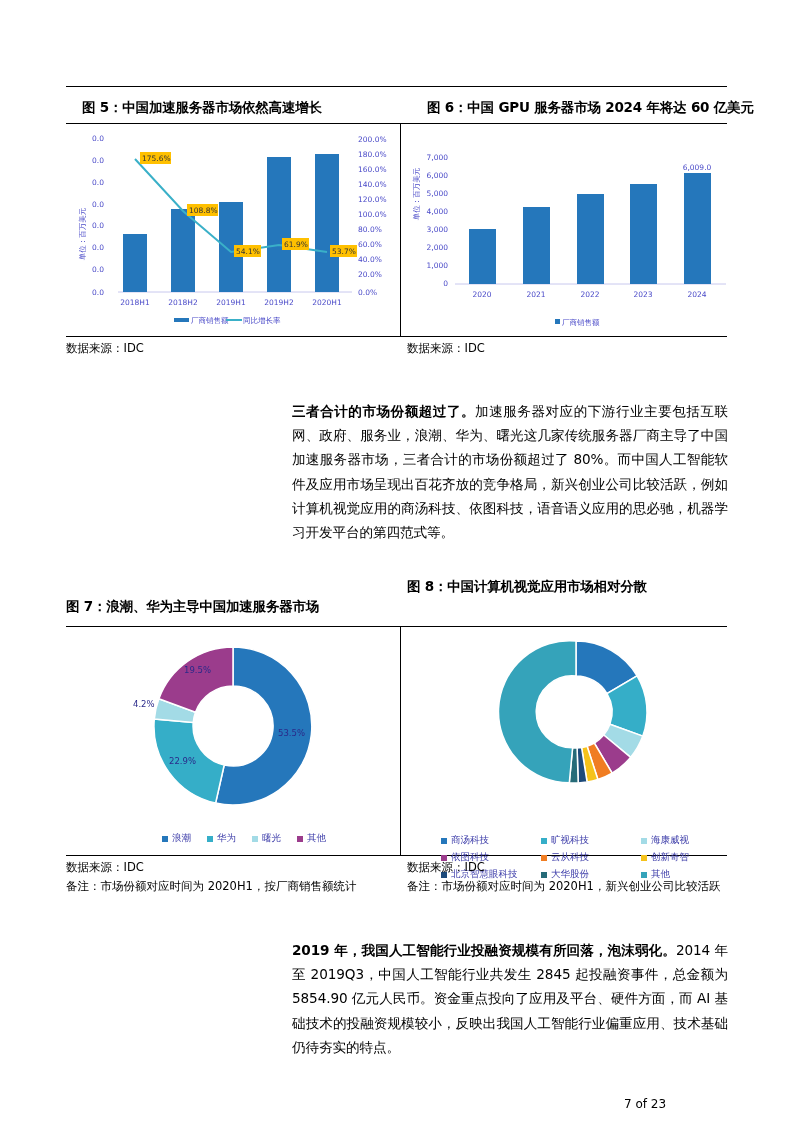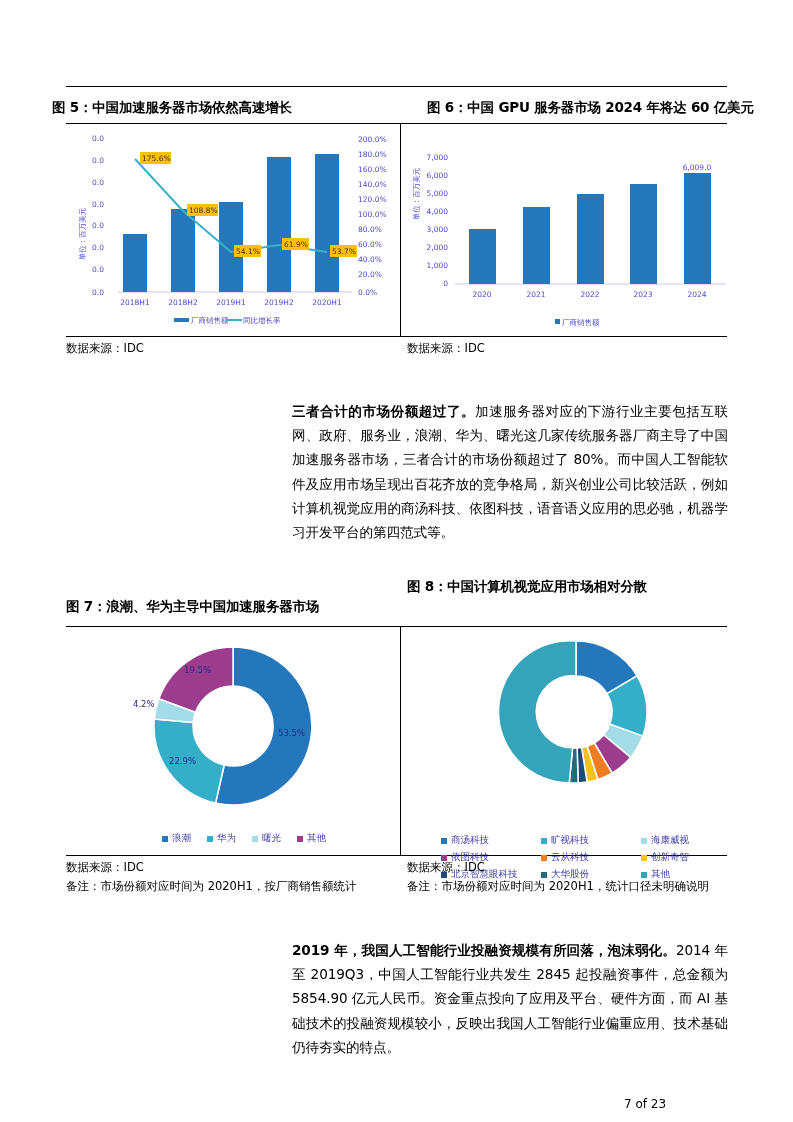--- a/index.html
+++ b/index.html
@@ -16,21 +16,21 @@
   .axis { fill:#4a4ac8; font-size:7.5px; }
   .legend-item { display:inline-flex; align-items:center; font-size:9.5px; color:#3a3aa8; white-space:nowrap; }
   .sw { width:6px; height:6px; display:inline-block; margin-right:4px; }
   .page-num { position:absolute; left:624px; top:1097px; font-size:12px; }
 </style>
 </head>
 <body>
 
 <div class="hr" style="left:66px; top:86px; width:661px;"></div>
 
-<div class="fig-title" style="left:52px; top:99px;">图 5：中国加速服务器市场依然高速增长</div>
+<div class="fig-title" style="left:82px; top:99px;">图 5：中国加速服务器市场依然高速增长</div>
 <div class="fig-title" style="left:407px; top:99px;padding-left:20px;">图 6：中国 GPU 服务器市场 2024 年将达 60 亿美元</div>
 
 <div class="hr" style="left:66px; top:123px; width:661px;"></div>
 <div class="vr" style="left:400px; top:123px; height:213px;"></div>
 <div class="hr" style="left:66px; top:336px; width:661px;"></div>
 
 <svg class="abs" style="left:66px; top:124px;" width="334" height="210" viewBox="0 0 334 210">
 
   <text class="axis" font-size="8" transform="translate(19,110) rotate(-90)" text-anchor="middle">单位：百万美元</text>
 
@@ -242,19 +242,19 @@
     </span>
   <span class="legend-item">
       <span class="sw" style="background:#35a3ba"></span>
       <span>其他</span>
     </span>
 </div>
 
 <div class="note" style="left:66px; top:860px;">数据来源：IDC</div>
 <div class="note" style="left:66px; top:879px;">备注：市场份额对应时间为 2020H1，按厂商销售额统计</div>
 <div class="note" style="left:407px; top:860px;">数据来源：IDC</div>
-<div class="note" style="left:407px; top:879px;">备注：市场份额对应时间为 2020H1，统计口径未明确说明</div>
+<div class="note" style="left:407px; top:879px;">备注：市场份额对应时间为 2020H1，新兴创业公司比较活跃</div>
 
 <div class="para" style="top:938px;">
   <b>2019 年，我国人工智能行业投融资规模有所回落，泡沫弱化。</b><span>2014 年至 2019Q3，中国人工智能行业共发生 2845 起投融资事件，总金额为 5854.90 亿元人民币。资金重点投向了应用及平台、硬件方面，而 AI 基础技术的投融资规模较小，反映出我国人工智能行业偏重应用、技术基础仍待夯实的特点。</span>
 </div>
 
 <div class="page-num">7 of 23</div>
 
 </body></html>

